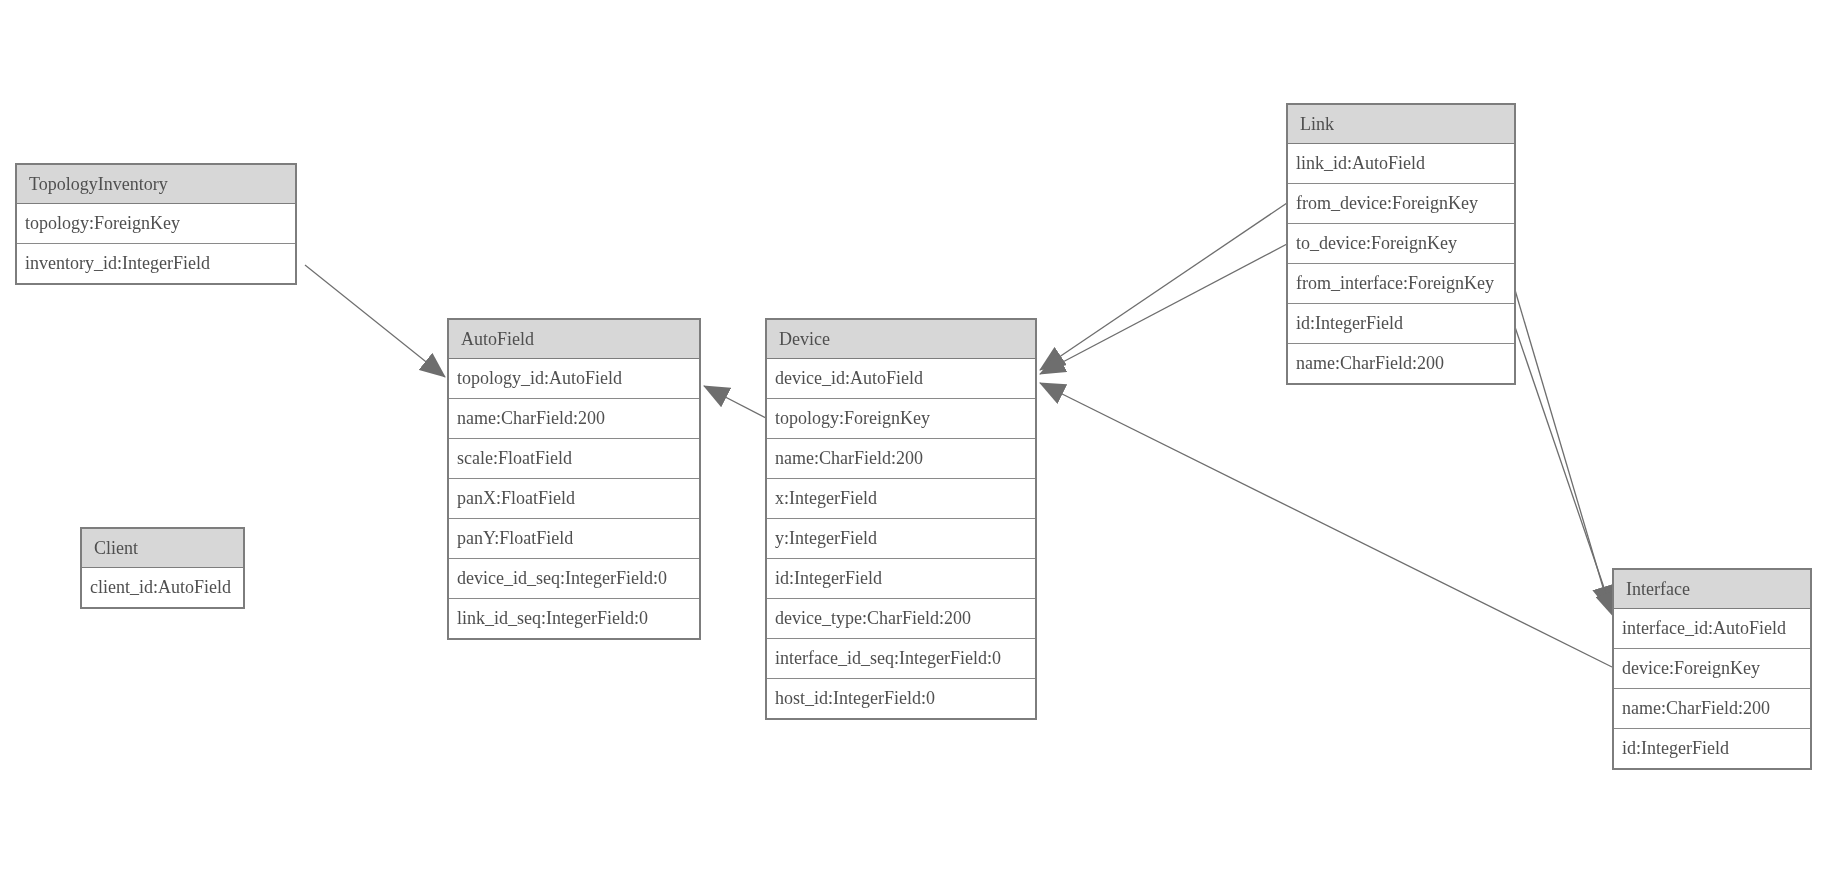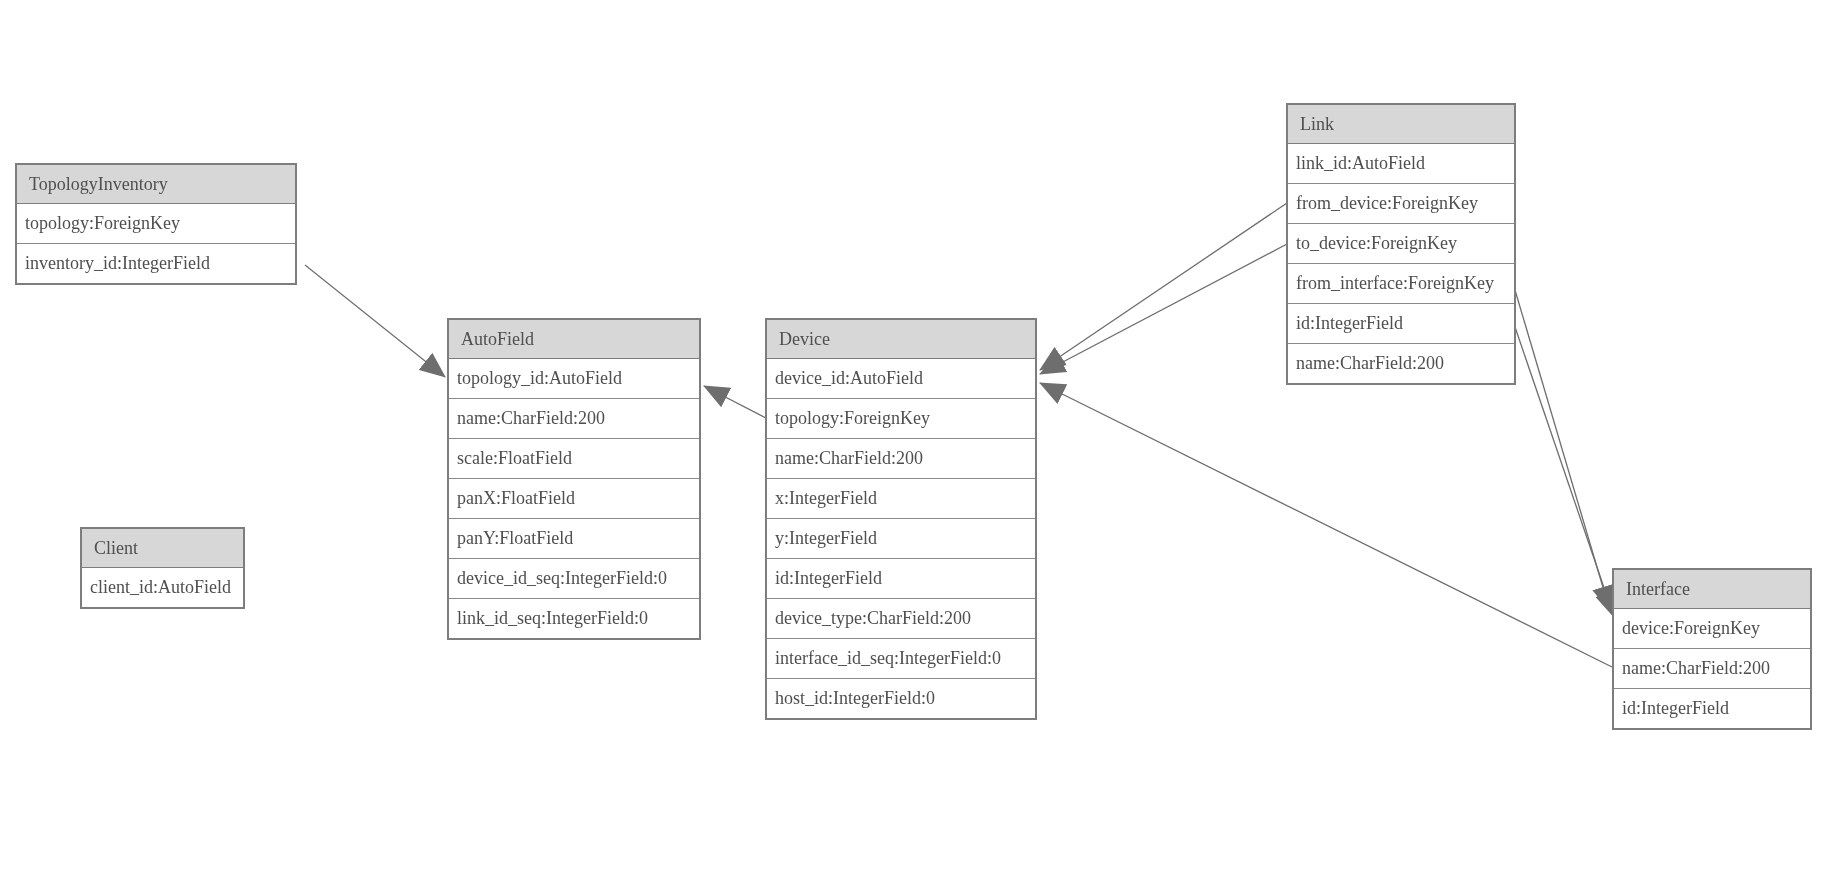--- a/index.html
+++ b/index.html
@@ -116,18 +116,19 @@
     <div class="erow">link_id:AutoField</div>
     <div class="erow">from_device:ForeignKey</div>
     <div class="erow">to_device:ForeignKey</div>
     <div class="erow">from_interface:ForeignKey</div>
     <div class="erow">id:IntegerField</div>
     <div class="erow">name:CharField:200</div>
   </div>
 
   <div class="entity" style="left:1612px; top:568px; width:200px;">
     <div class="ehead">Interface</div>
+    <div class="erow">interface_id:AutoField</div>
     <div class="erow">device:ForeignKey</div>
     <div class="erow">name:CharField:200</div>
     <div class="erow">id:IntegerField</div>
   </div>
 
 </div>
 
 </body></html>

